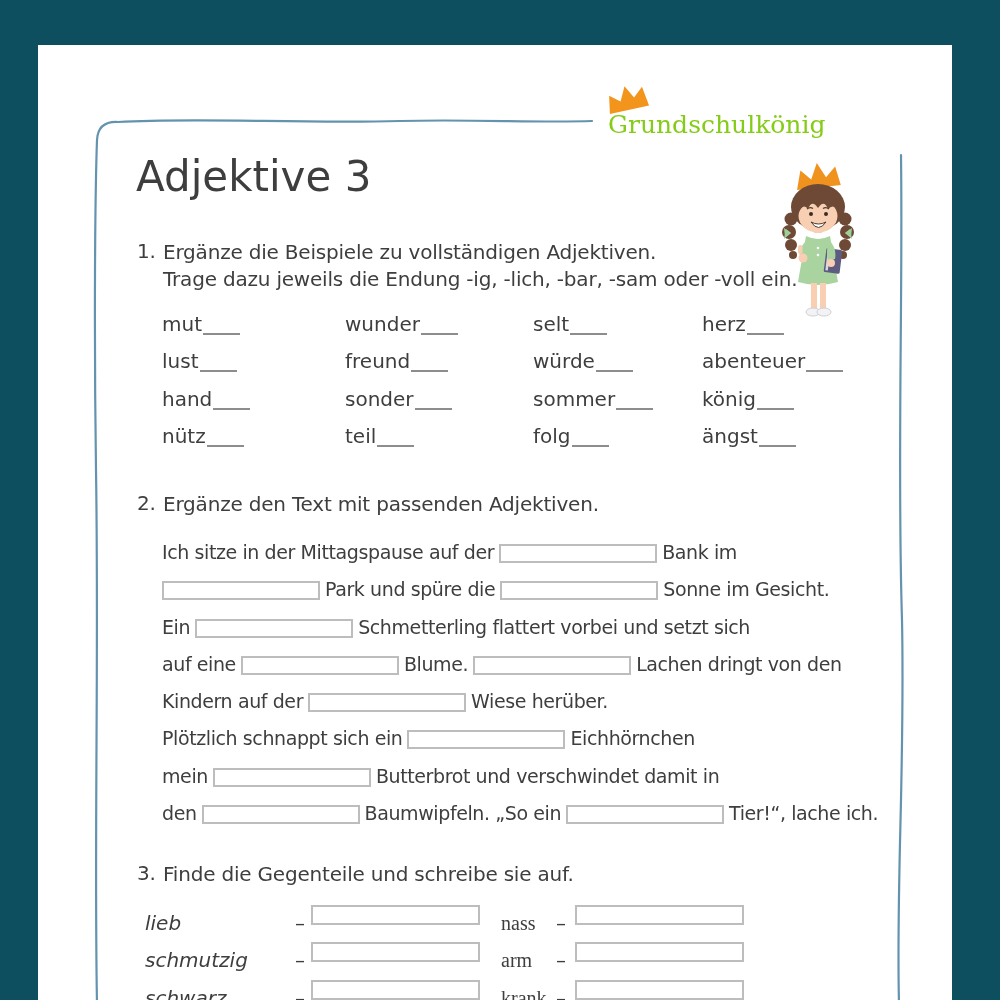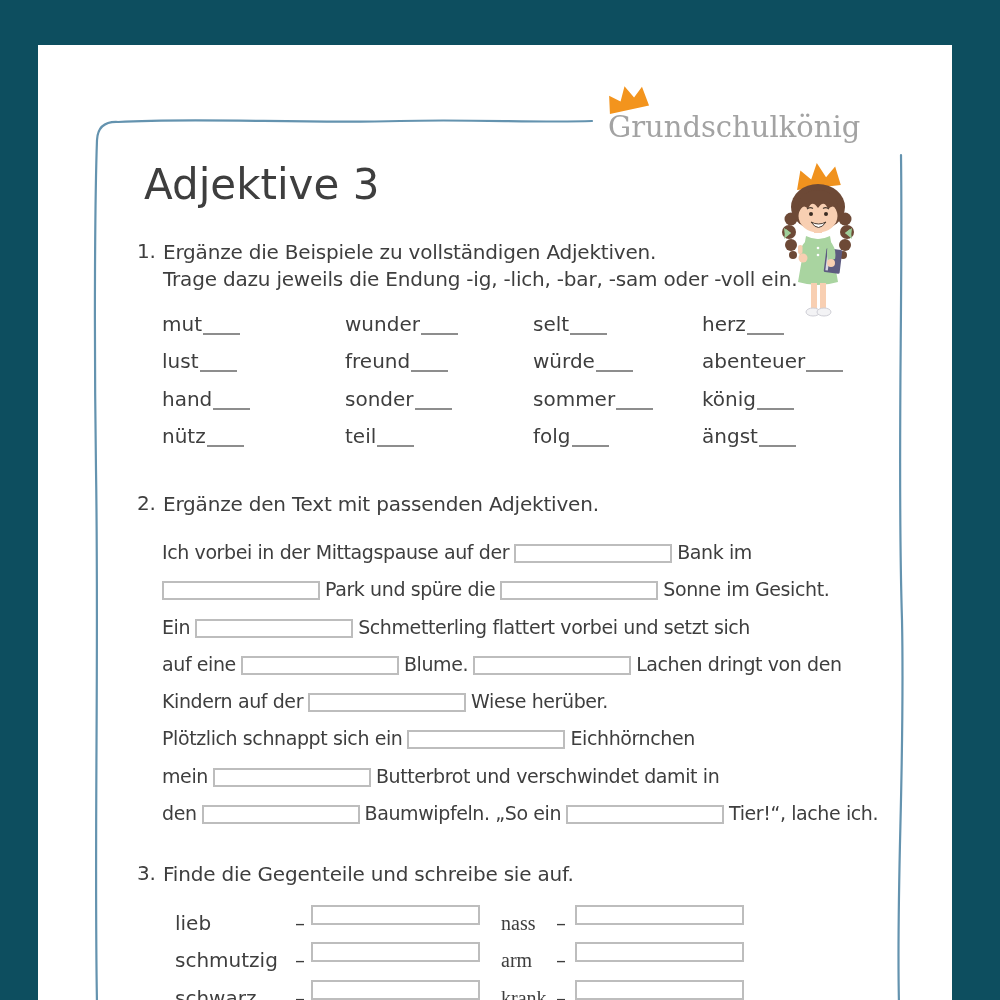--- a/index.html
+++ b/index.html
@@ -4,25 +4,25 @@
 <style>
   html,body{margin:0;padding:0;background:#0d4e5f;}
   .canvas{position:relative;width:1000px;height:1000px;background:#0d4e5f;overflow:hidden;
           font-family:"DejaVu Sans",sans-serif;color:#3e3e3e;}
   .paper{position:absolute;left:38px;top:45px;width:914px;height:955px;background:#ffffff;}
   svg.borderlines{position:absolute;left:0;top:0;width:1000px;height:1000px;pointer-events:none;}
 
   .logo{position:absolute;left:598px;top:82px;width:340px;height:72px;}
   .logo-crown{position:absolute;left:6px;top:2px;transform:rotate(-12deg);}
   .logo-text{position:absolute;left:10px;top:28px;font-family:"DejaVu Serif",serif;
-             font-size:29px;color:#a3a3a3;white-space:nowrap;}
+             font-size:25px;color:#84cc16;white-space:nowrap;}
 
   .mascot{position:absolute;left:767px;top:157px;}
 
-  .title{position:absolute;left:136px;top:152px;margin:8px;font-size:42px;font-weight:normal;}
+  .title{position:absolute;left:136px;top:152px;margin:0;font-size:42px;font-weight:normal;}
 
   .sec{position:absolute;left:137px;display:flex;font-size:20px;letter-spacing:-0.2px;}
   .sec .num{width:26px;flex:none;}
   .sec1{top:239px;}
   .sec2{top:491px;}
   .sec3{top:861px;}
   .instr div{line-height:27px;}
 
   .wordgrid{position:absolute;left:162px;top:306px;display:grid;
             grid-template-columns:183px 188px 169px auto;font-size:20px;}
@@ -32,21 +32,21 @@
 
   .story{position:absolute;left:162px;top:534px;font-size:19px;letter-spacing:-0.4px;}
   .tline{height:37.3px;line-height:37.3px;white-space:nowrap;}
   .bx{display:inline-block;width:158px;height:19px;border:2px solid #bdbdbd;background:#fff;
       vertical-align:-4px;margin:0 5px;box-sizing:border-box;}
   .tline > .bx:first-child{margin-left:0;}
 
   .pairs{position:absolute;left:137px;top:905px;width:720px;font-size:20px;}
   .prow{position:relative;height:37.3px;line-height:37.3px;}
   .prow span{position:absolute;top:0;}
-  .lword{left:38px;}  .dash1{left:158px;}  .rword{left:364px;font-family:Liberation Serif, serif;}  .dash2{left:419px;}
+  .lword{left:8px;font-style:italic;}  .dash1{left:158px;}  .rword{left:364px;font-family:Liberation Serif, serif;}  .dash2{left:419px;}
   .pbx{position:absolute;top:7px;width:169px;height:20px;border:2px solid #bdbdbd;
        background:#fff;box-sizing:border-box;}
   .pbx.b1{left:174px;}  .pbx.b2{left:438px;}
 </style>
 </head>
 <body>
 
 <div class="canvas">
 
   <div class="paper"></div>
@@ -145,21 +145,21 @@
   </div>
 
   <div class="sec sec2">
     <div class="num">2.</div>
     <div class="instr">
         <div>Ergänze den Text mit passenden Adjektiven.</div>
       </div>
   </div>
 
   <div class="story">
-    <div class="tline"><span>Ich vorbei in der Mittagspause auf der</span><span class="bx"></span><span>Bank im</span></div>
+    <div class="tline"><span>Ich sitze in der Mittagspause auf der</span><span class="bx"></span><span>Bank im</span></div>
     <div class="tline"><span class="bx"></span><span>Park und spüre die</span><span class="bx"></span><span>Sonne im Gesicht.</span></div>
     <div class="tline"><span>Ein</span><span class="bx"></span><span>Schmetterling flattert vorbei und setzt sich</span></div>
     <div class="tline"><span>auf eine</span><span class="bx"></span><span>Blume.</span><span class="bx"></span><span>Lachen dringt von den</span></div>
     <div class="tline"><span>Kindern auf der</span><span class="bx"></span><span>Wiese herüber.</span></div>
     <div class="tline"><span>Plötzlich schnappt sich ein</span><span class="bx"></span><span>Eichhörnchen</span></div>
     <div class="tline"><span>mein</span><span class="bx"></span><span>Butterbrot und verschwindet damit in</span></div>
     <div class="tline"><span>den</span><span class="bx"></span><span>Baumwipfeln. „So ein</span><span class="bx"></span><span>Tier!“, lache ich.</span></div>
   </div>
 
   <div class="sec sec3">

